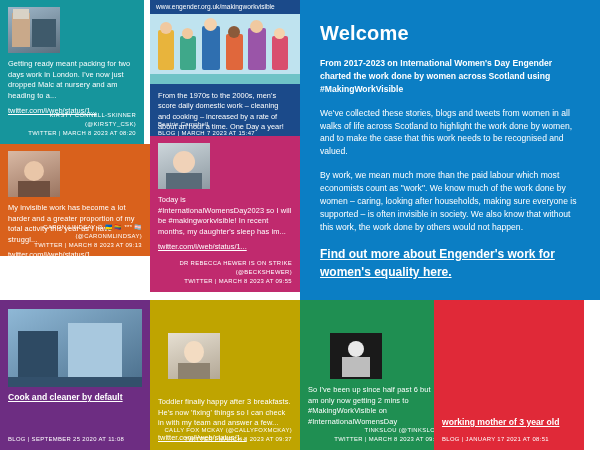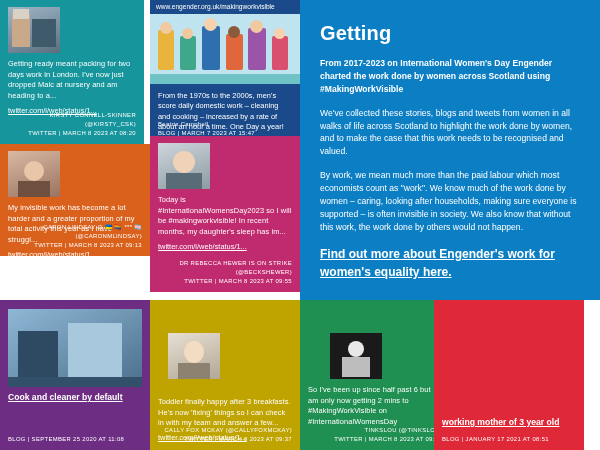--- a/index.html
+++ b/index.html
@@ -151,21 +151,21 @@
     <div class="pad" style="padding-top:2px;">
       <div class="quote">From the 1970s to the 2000s, men's score daily domestic work – cleaning and cooking – increased by a rate of about an hour a time. One Day a year!</div>
     </div>
     <div class="meta left">
       <span class="handle">Beatrix Campbell</span>
       <span class="src">BLOG  |  MARCH 7 2023 AT 15:47</span>
     </div>
   </div>
 
   <div class="cell welcome" style="left:300px;top:0;width:300px;height:300px;">
-    <h1>Getting</h1>
+    <h1>Welcome</h1>
     <p class="lead">From 2017-2023 on International Women's Day Engender charted the work done by women across Scotland using #MakingWorkVisible</p>
     <p>We've collected these stories, blogs and tweets from women in all walks of life across Scotland to highlight the work done by women, and to make the case that this work needs to be recognised and valued.</p>
     <p>By work, we mean much more than the paid labour which most economists count as "work". We know much of the work done by women – caring, looking after households, making sure everyone is supported – is often invisible in society. We also know that without this work, the work done by others would not happen.</p>
     <a class="cta" href="#">Find out more about Engender's work for women's equality here.</a>
   </div>
 
   <div class="cell pad" style="left:0;top:144px;width:150px;height:112px;background:#d9611c;">
     <div class="thumb" style="background:linear-gradient(160deg,#d9b9a4,#9a7460);">
       <div class="ph" style="left:16px;top:10px;width:20px;height:20px;border-radius:50%;background:#e9c6a8;"></div>
       <div class="ph" style="left:10px;top:30px;width:32px;height:18px;background:#6f4f3f;"></div>

